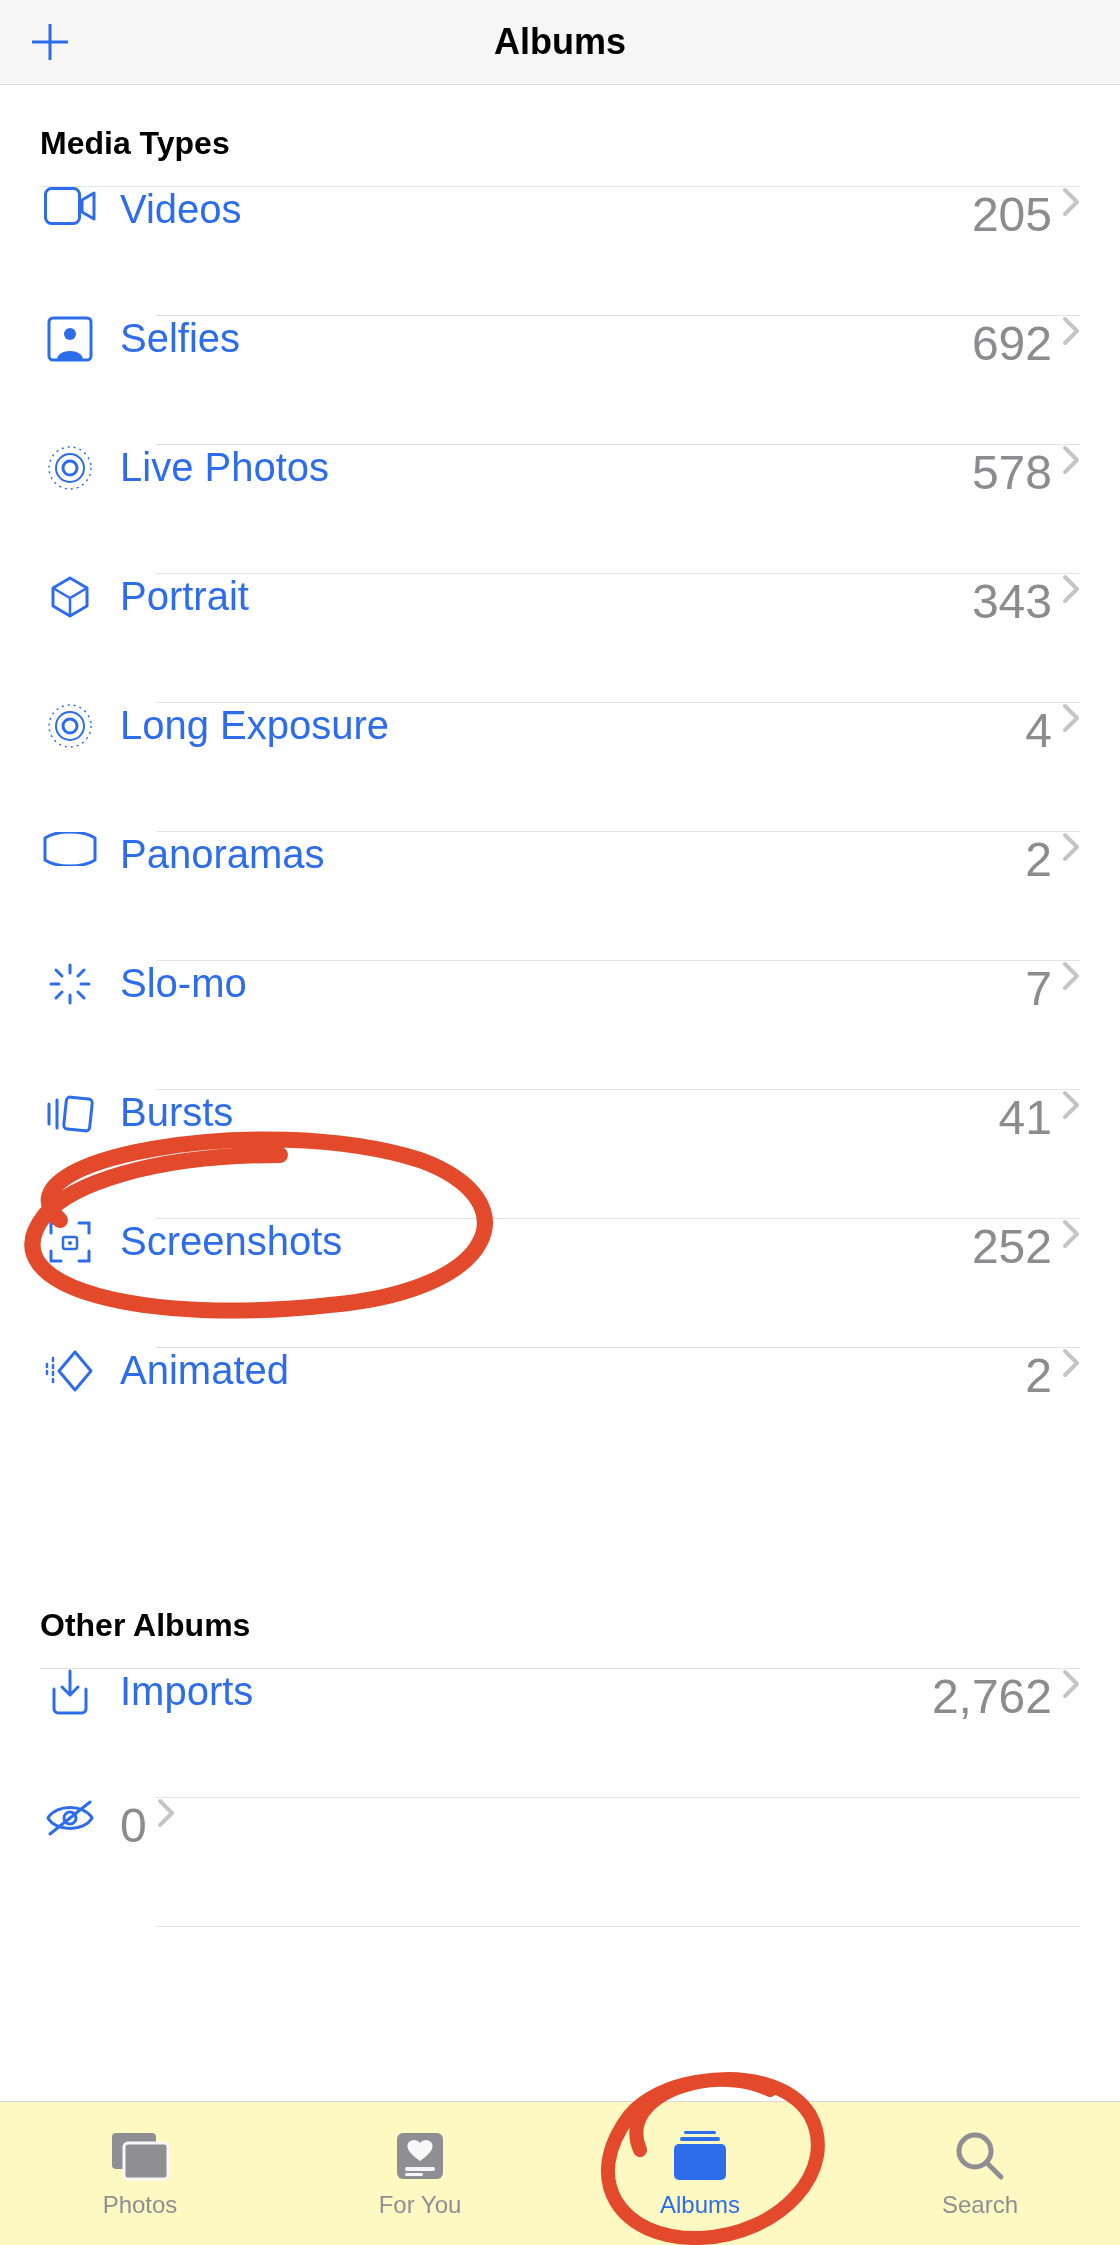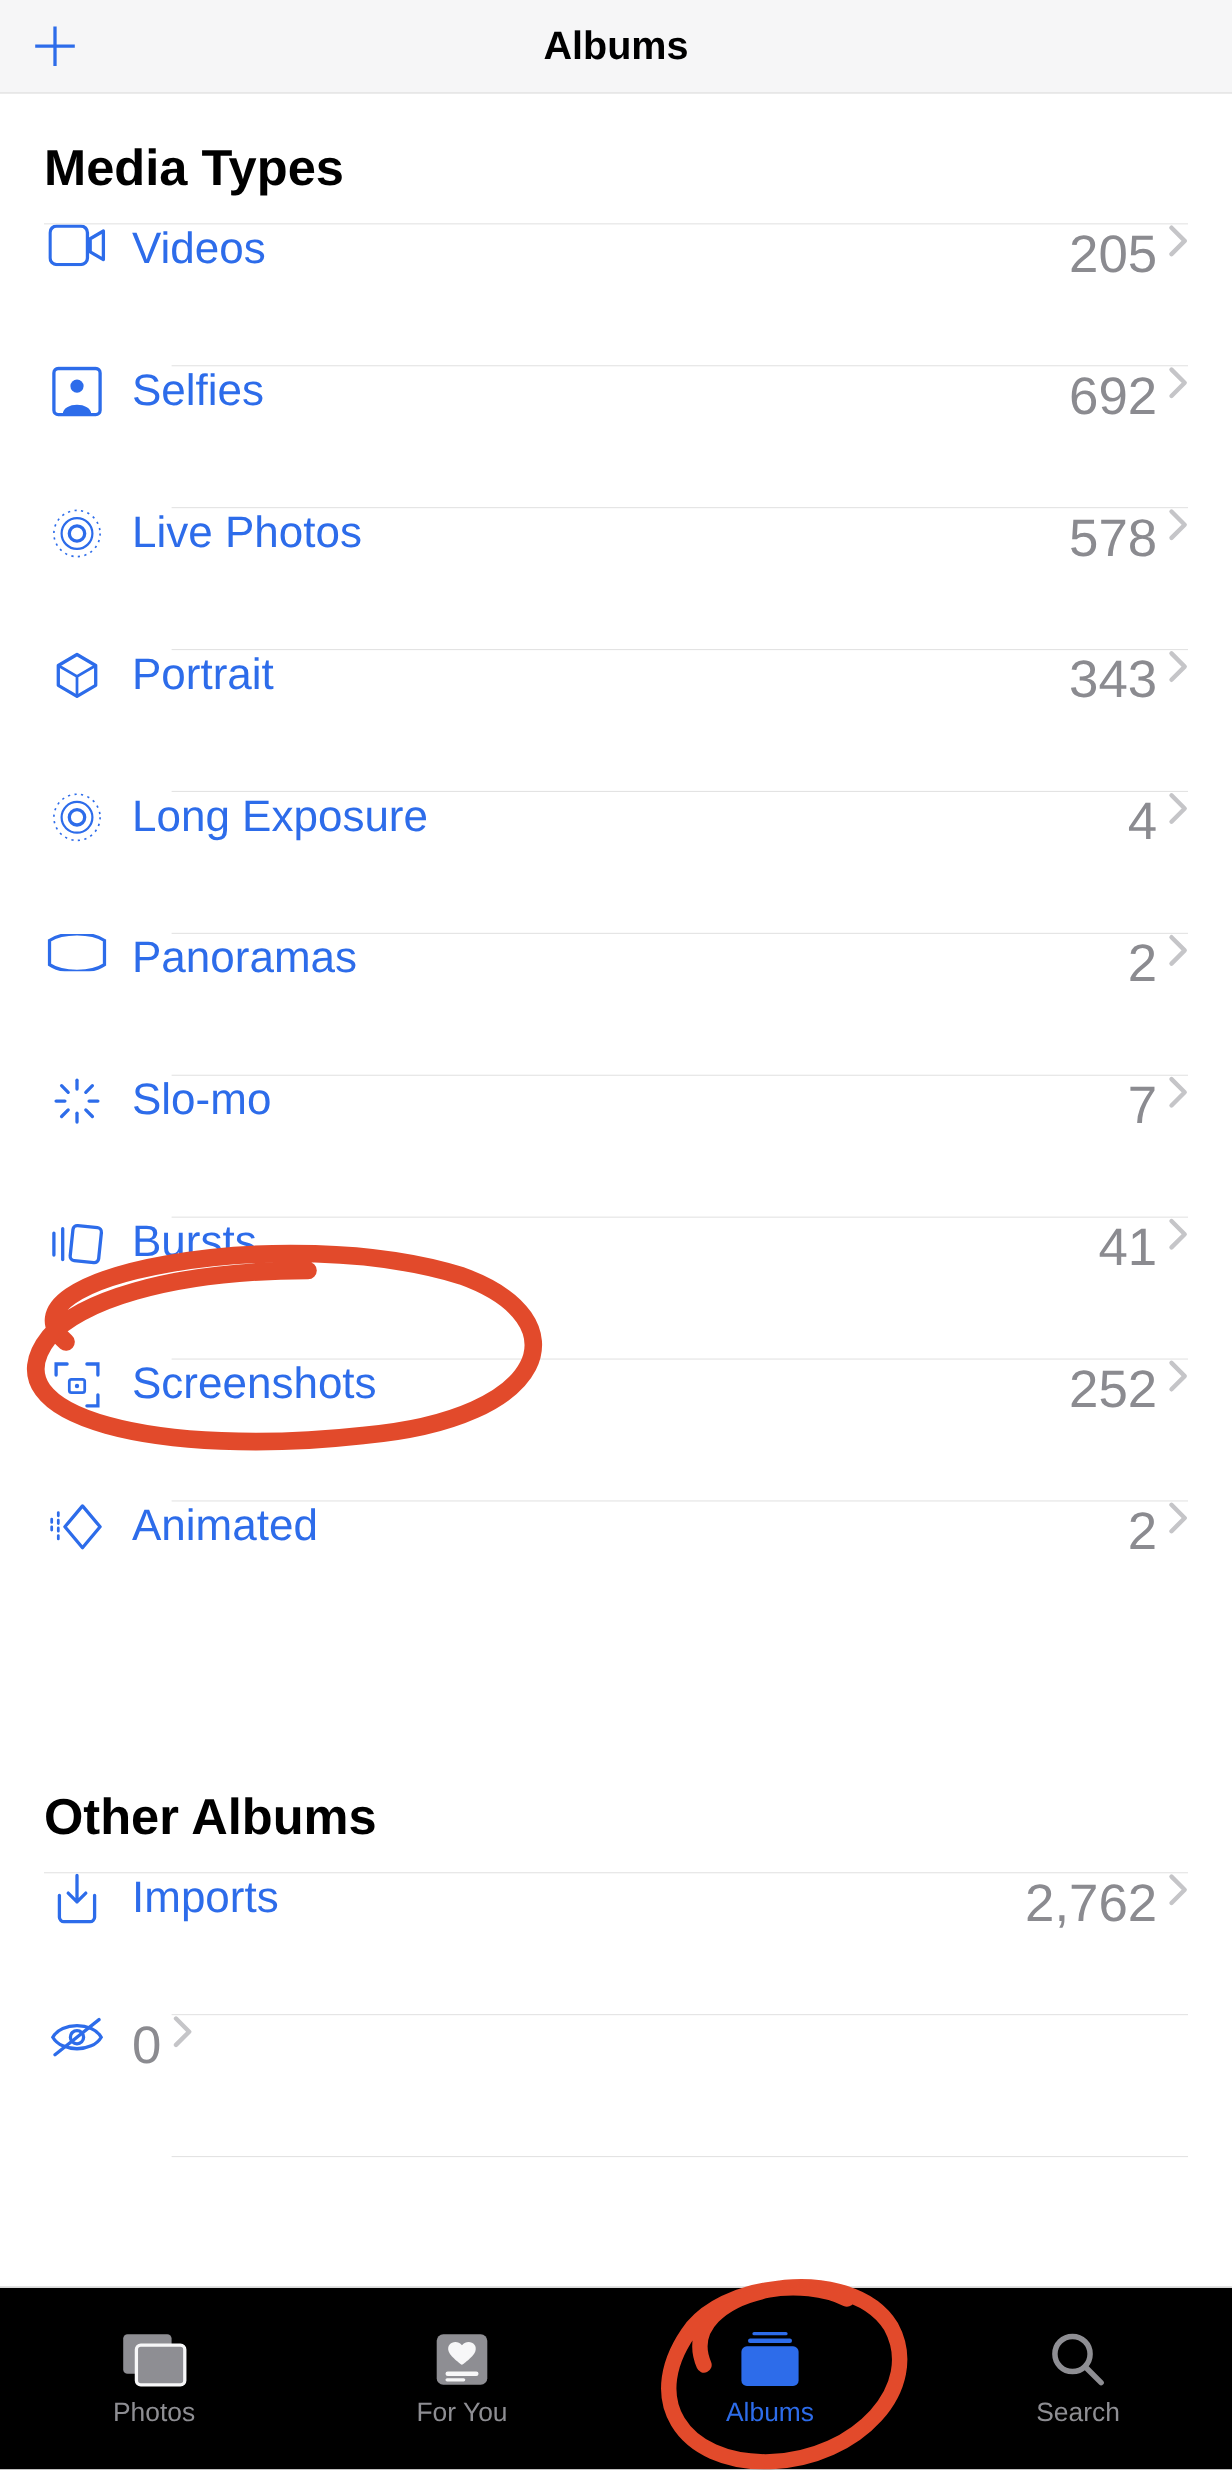--- a/index.html
+++ b/index.html
@@ -32,21 +32,21 @@
     top: 50%;
     transform: translateY(-50%);
     color: #2d6cea;
     font-size: 52px;
     font-weight: 300;
     line-height: 1;
   }
   
   .section { padding: 0 40px; }
   .section-header {
-    font-size: 46px;
+    font-size: 32px;
     font-weight: 700;
     color: #000;
     padding: 40px 0 24px 0;
     border-bottom: 1px solid #e3e3e3;
   }
   .row {
     display: flex;
     align-items: flex-start;
     height: 129px;
     position: relative;
@@ -81,22 +81,22 @@
   .row .chevron {
     color: #c5c5c8;
   }
   .section.other { margin-top: 90px; }
   
   .tabbar {
     position: absolute;
     bottom: 0;
     left: 0;
     right: 0;
-    height: 166px;
-    background: #000000;
+    height: 144px;
+    background: #fef9c3;
     border-top: 1px solid #d8d8d8;
     display: flex;
   }
   .tab {
     flex: 1 1 0;
     display: flex;
     flex-direction: column;
     align-items: center;
     justify-content: center;
     gap: 8px;

